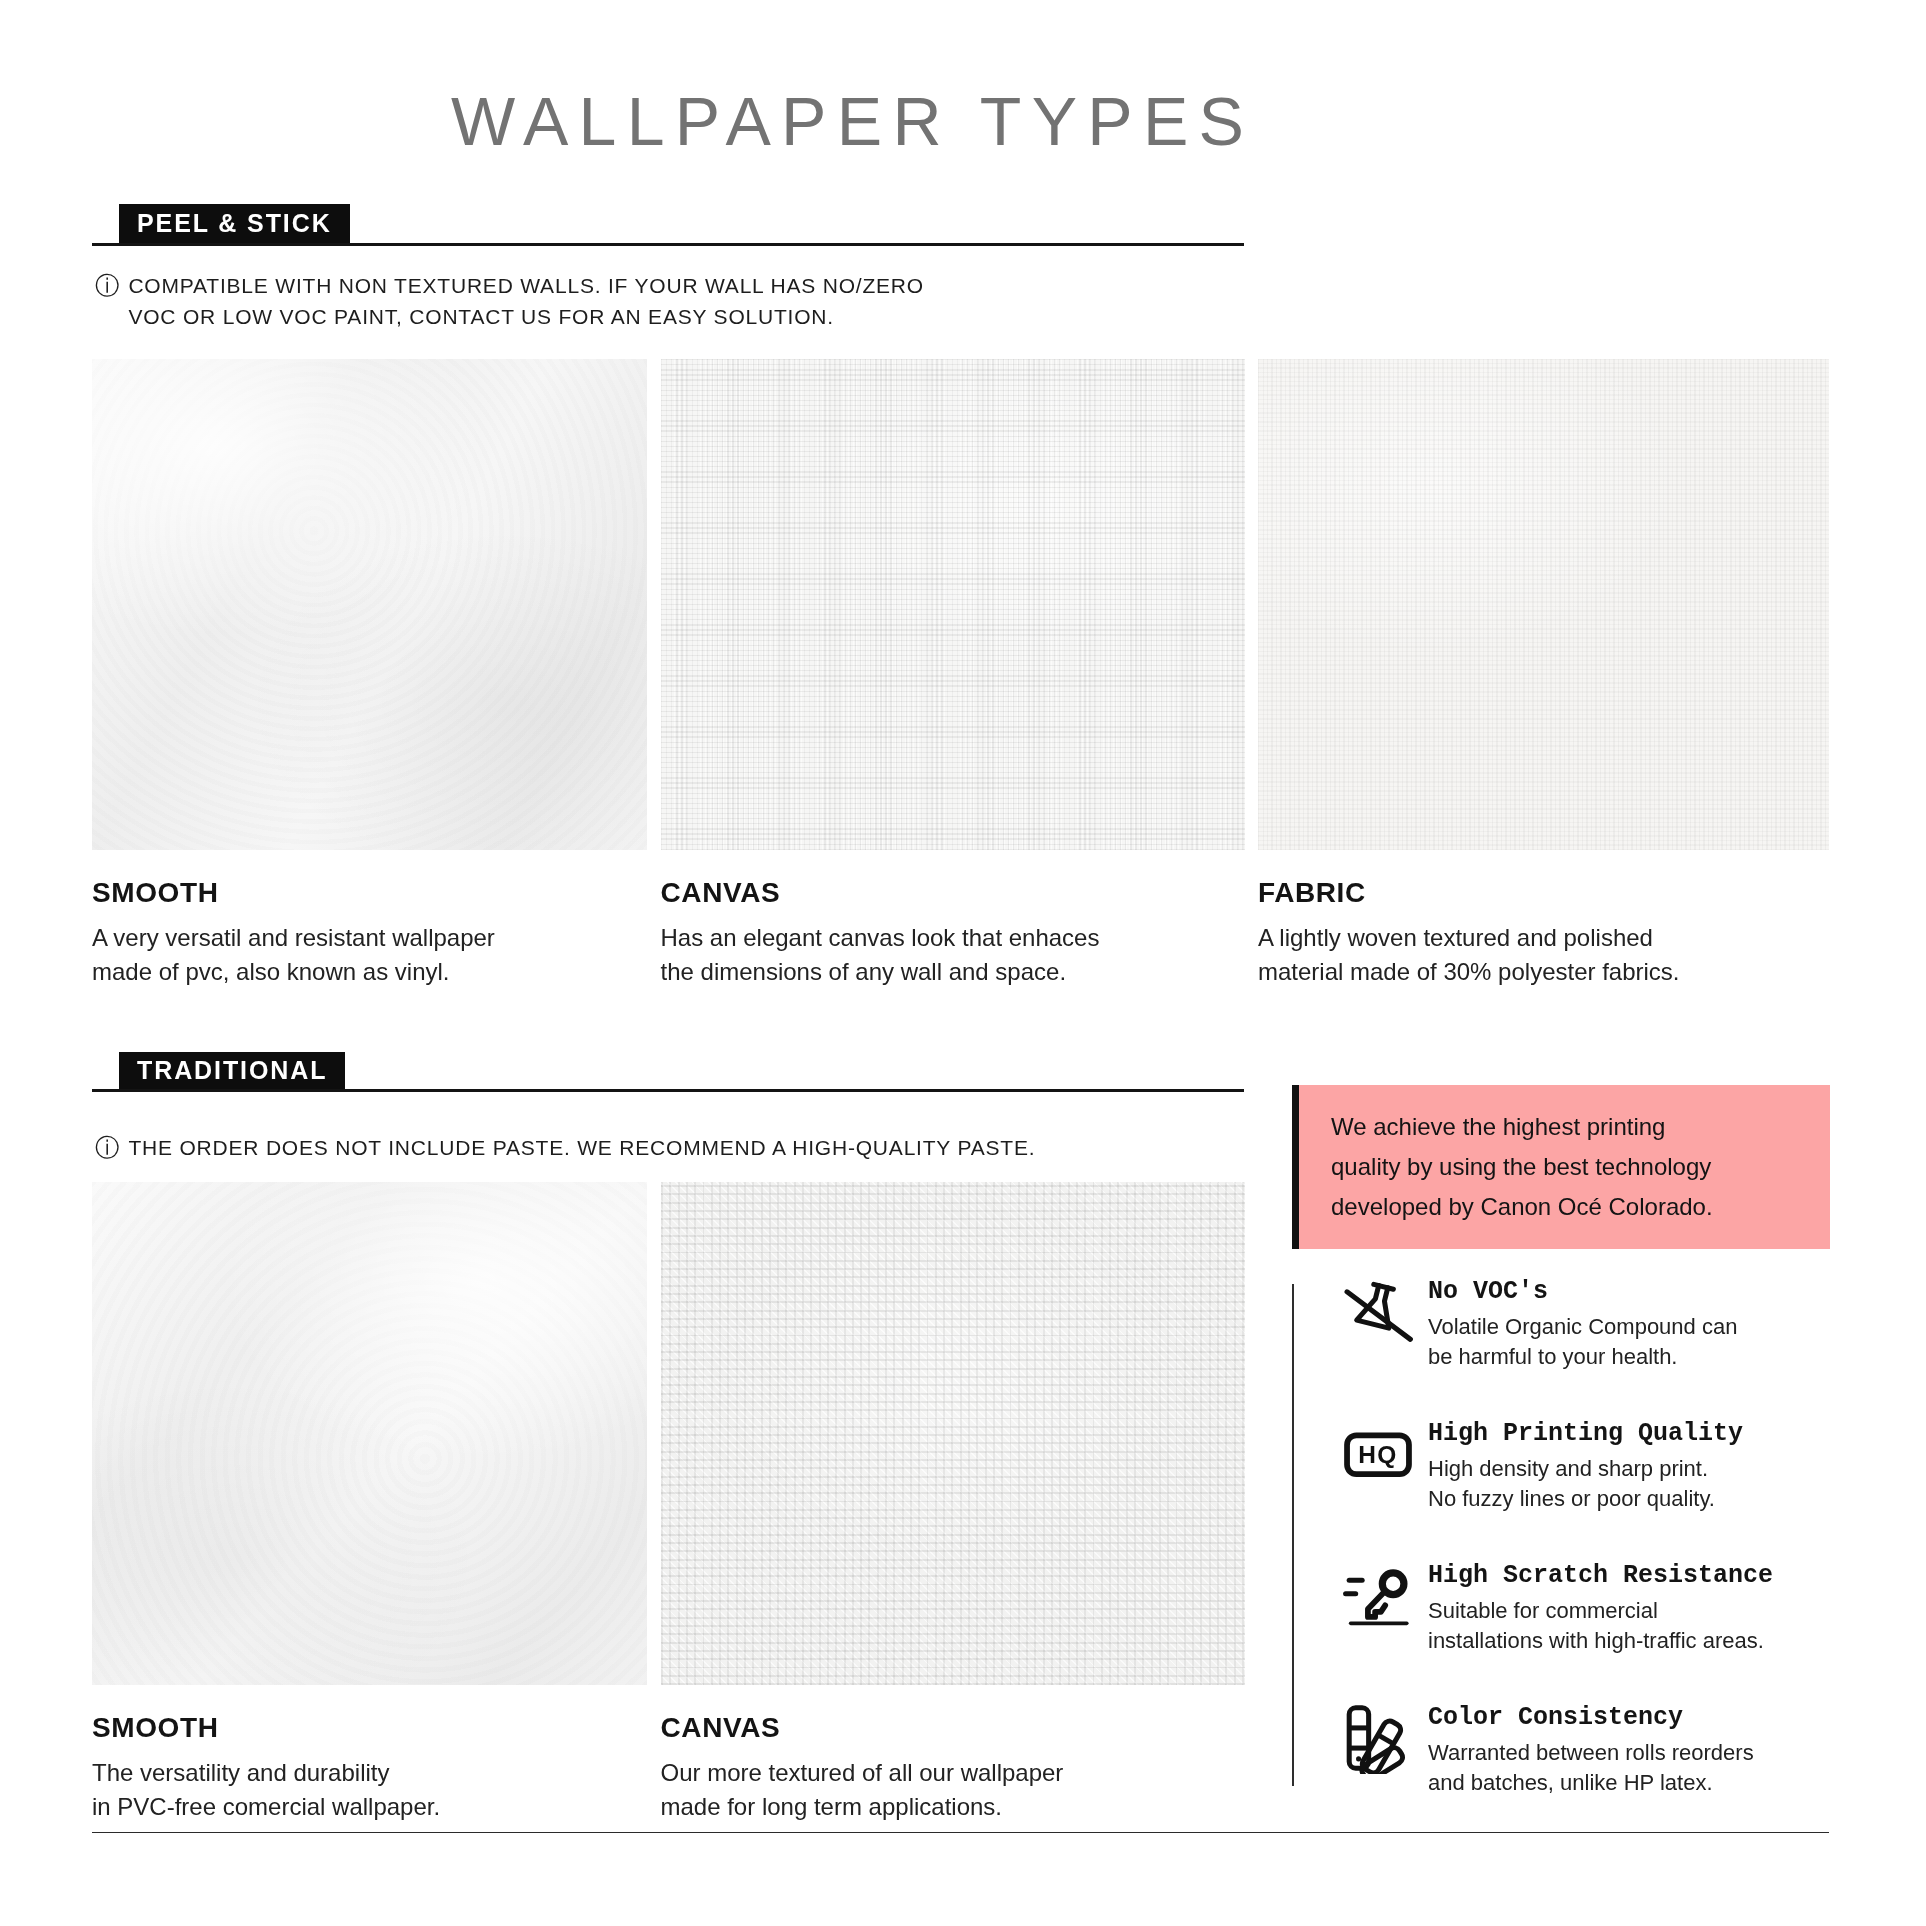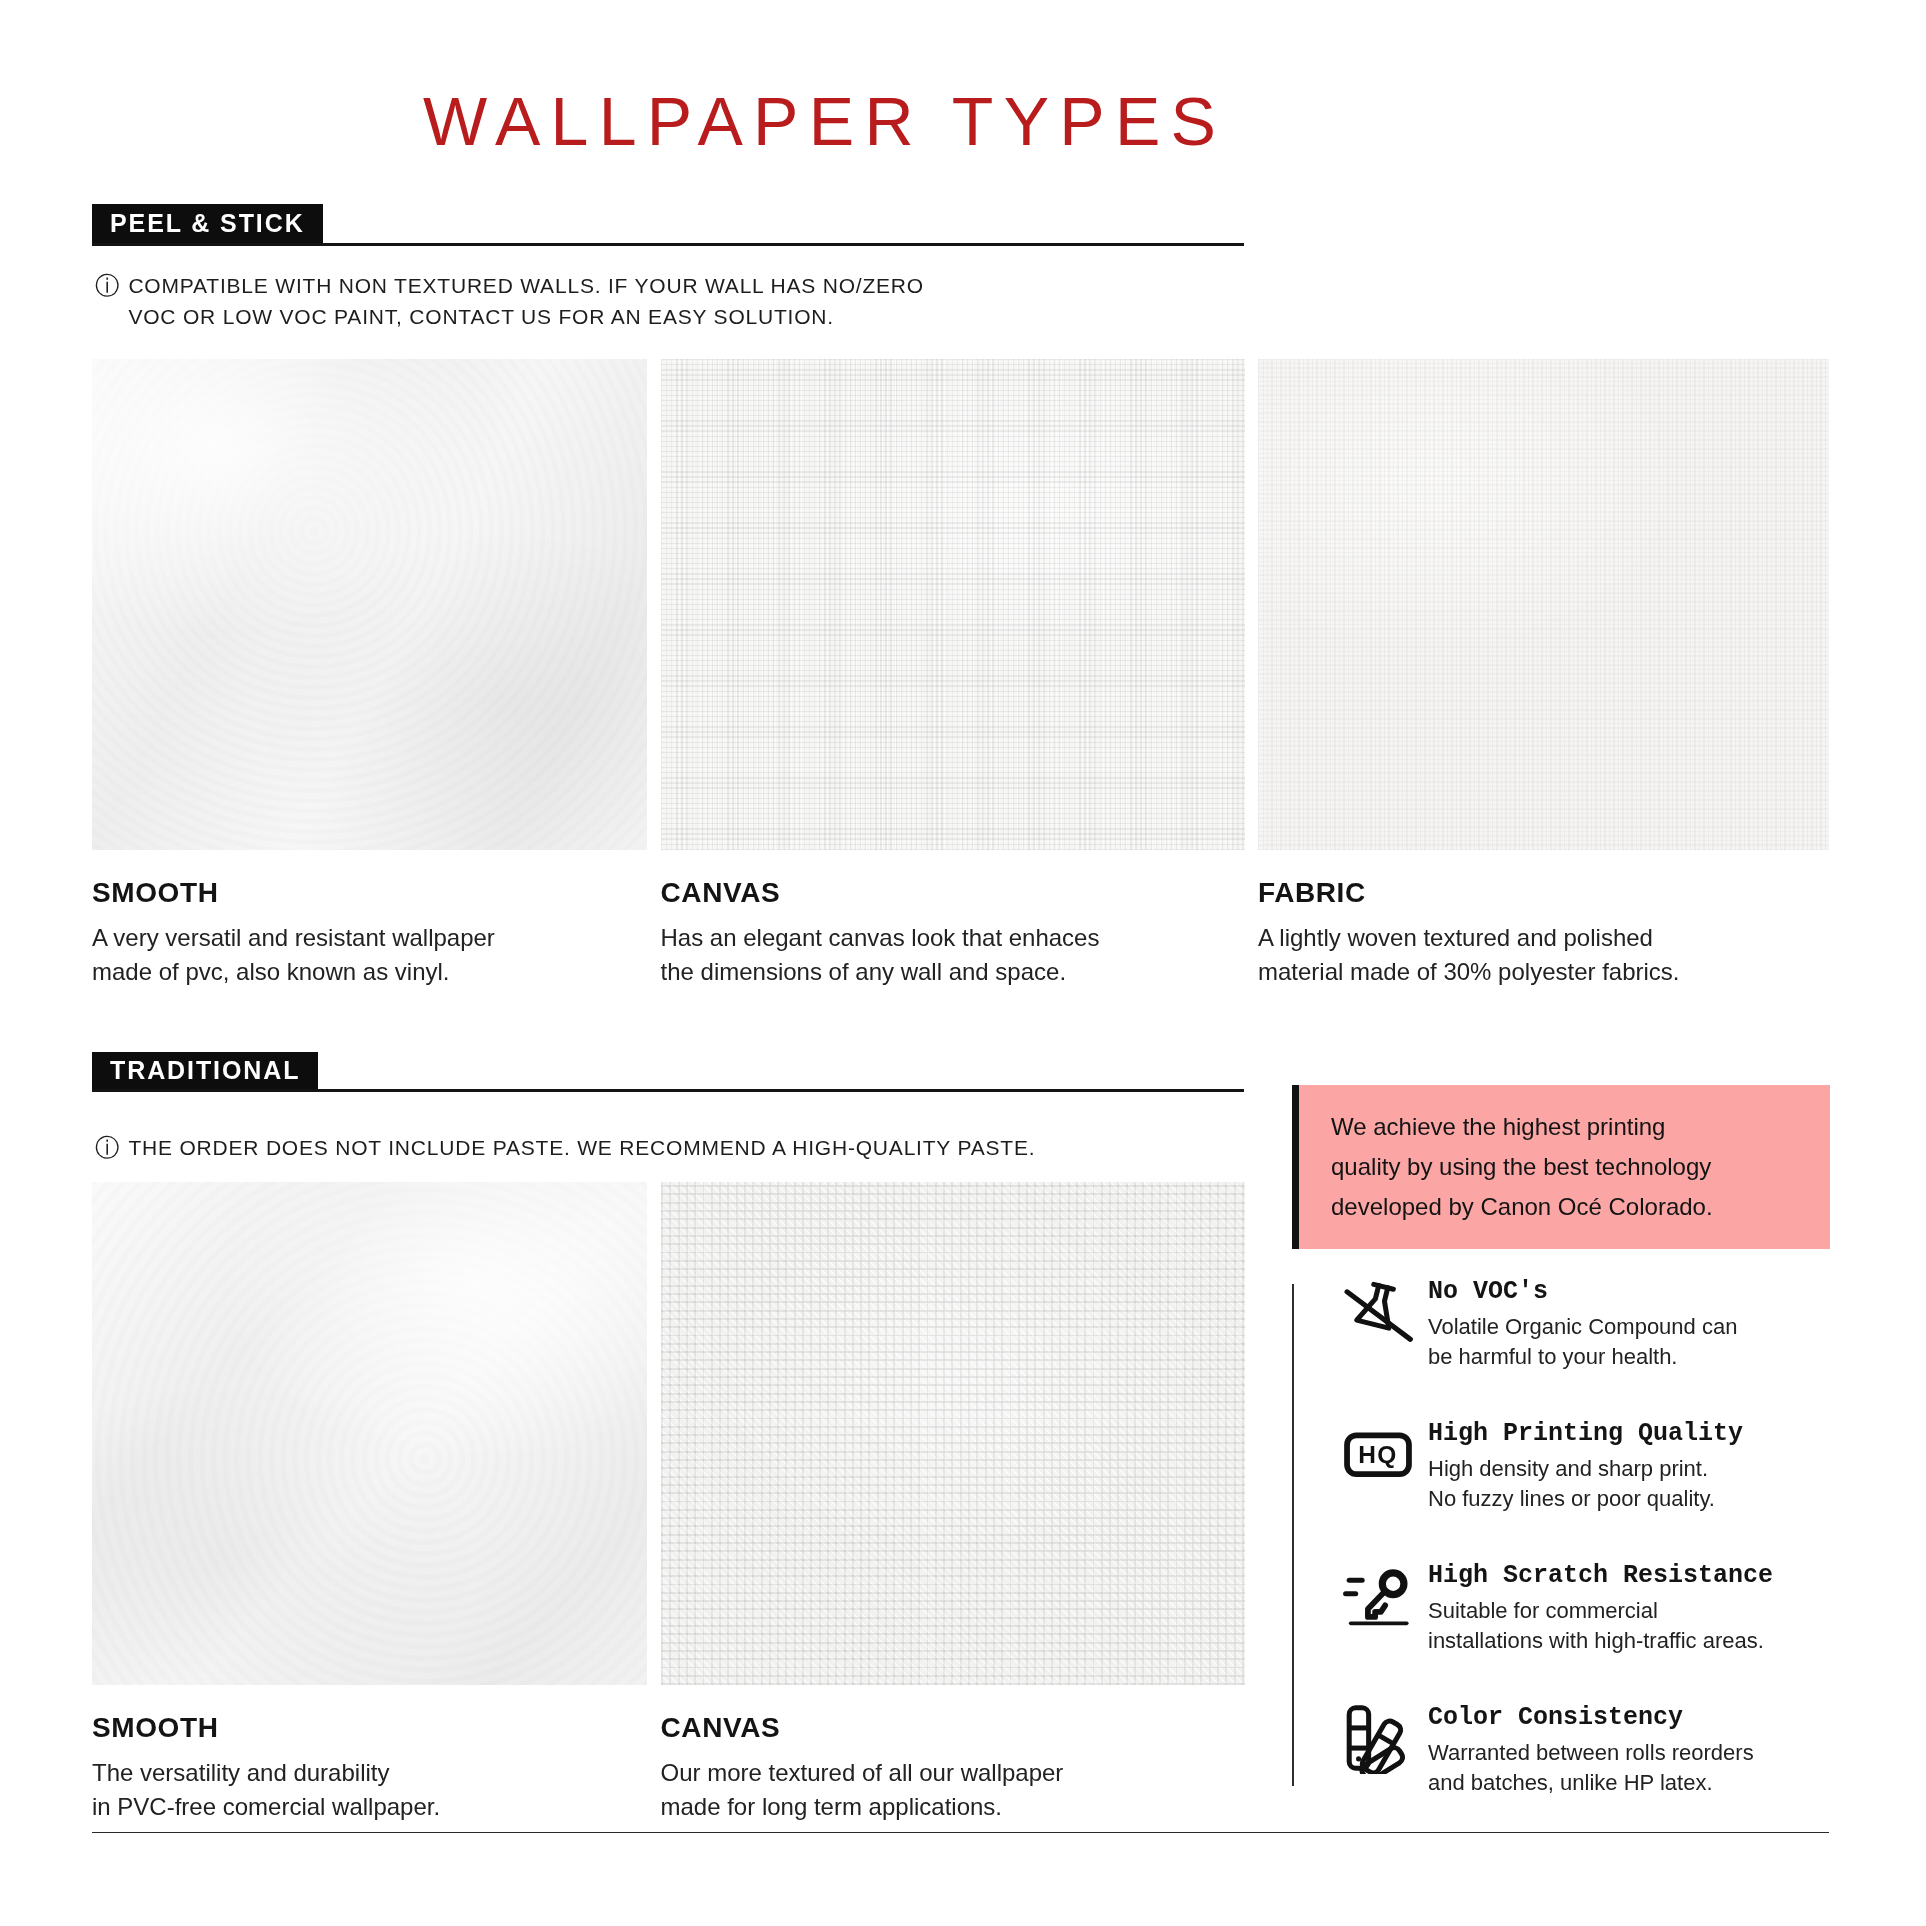--- a/index.html
+++ b/index.html
@@ -1,26 +1,26 @@
 <!DOCTYPE html>
 <html style="font-size:10.3px"><head>
 <meta charset="utf-8">
 <style>
   html,body{margin:0;padding:0;background:#ffffff;}
   body{font-family:"Liberation Sans","DejaVu Sans",sans-serif;color:#111;}
   .page{position:relative;width:1926px;height:1926px;background:#fff;overflow:hidden;}
 
   
-  .title{position:absolute;top:82px;left:423px;font-size:68px;font-weight:400;
-         letter-spacing:10.3px;color:#b91c1c;white-space:nowrap;}
+  .title{position:absolute;top:82px;left:451px;font-size:68px;font-weight:400;
+         letter-spacing:10.3px;color:#737373;white-space:nowrap;}
 
   
   .sec-header{position:absolute;left:92px;border-bottom:3.9px solid #141414;display:flex;align-items:flex-end;}
   .sec-header .sec-box{background:#0d0d0d;color:#fff;font-weight:700;display:flex;align-items:center;
-        padding:0 18px;letter-spacing:1.9px;}
+        padding:0 18px;letter-spacing:1.9px;margin-left:27px;}
   .hdr-peel{top:204px;width:1152px;height:39px;}
   .hdr-peel .sec-box{height:39px;font-size:25px;}
   .hdr-trad{top:1052px;width:1152px;height:37px;text-align:right;}
   .hdr-trad .sec-box{height:37px;font-size:25px;}
 
   
   .note{position:absolute;display:flex;align-items:flex-start;color:#1d1d1d;}
   .note .note-i{font-size:24.4px;line-height:31px;margin-right:9px;}
   .note .note-lines{font-size:21px;line-height:31px;letter-spacing:0.8px;}
   .note1{top:270px;left:95px;}

